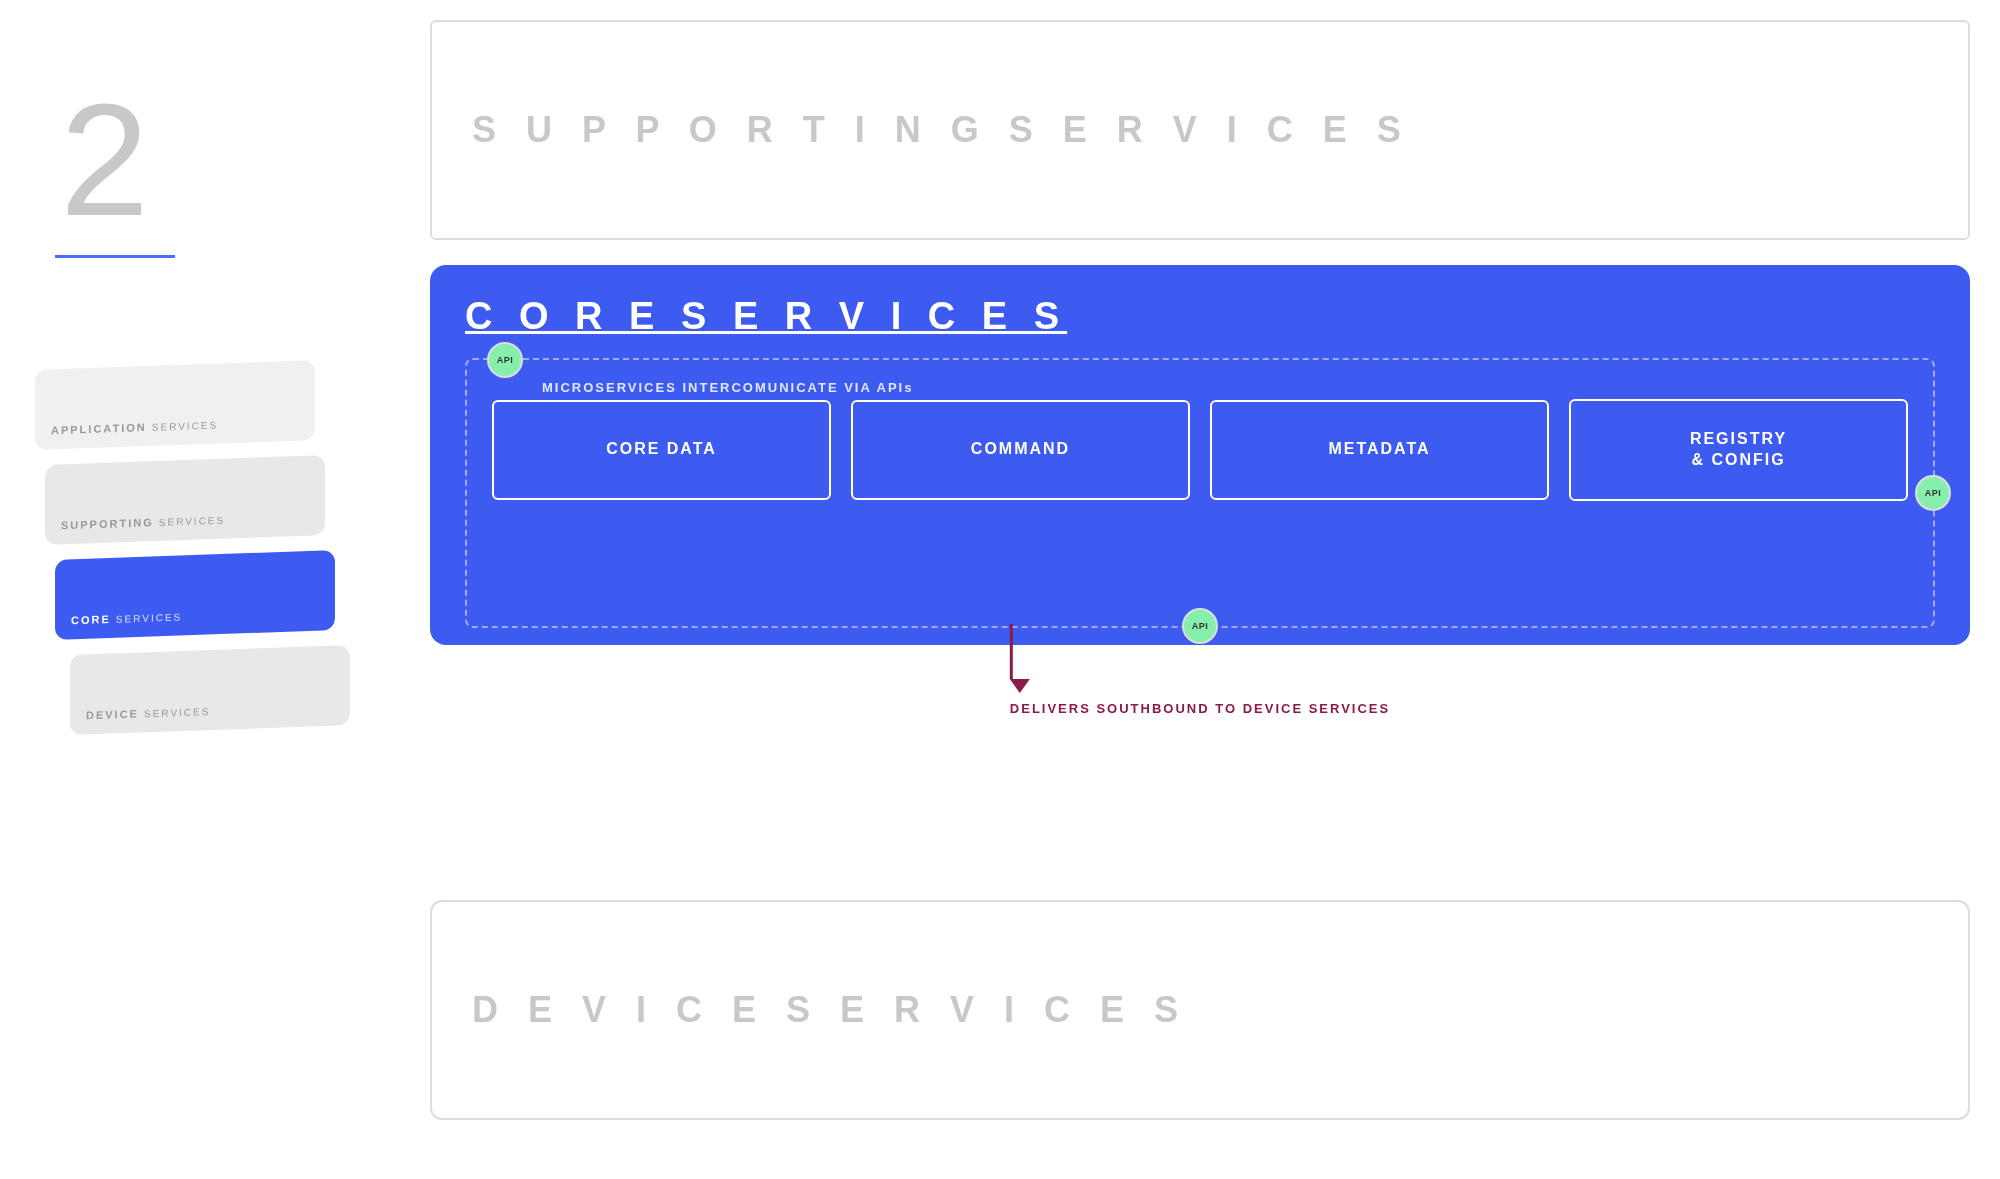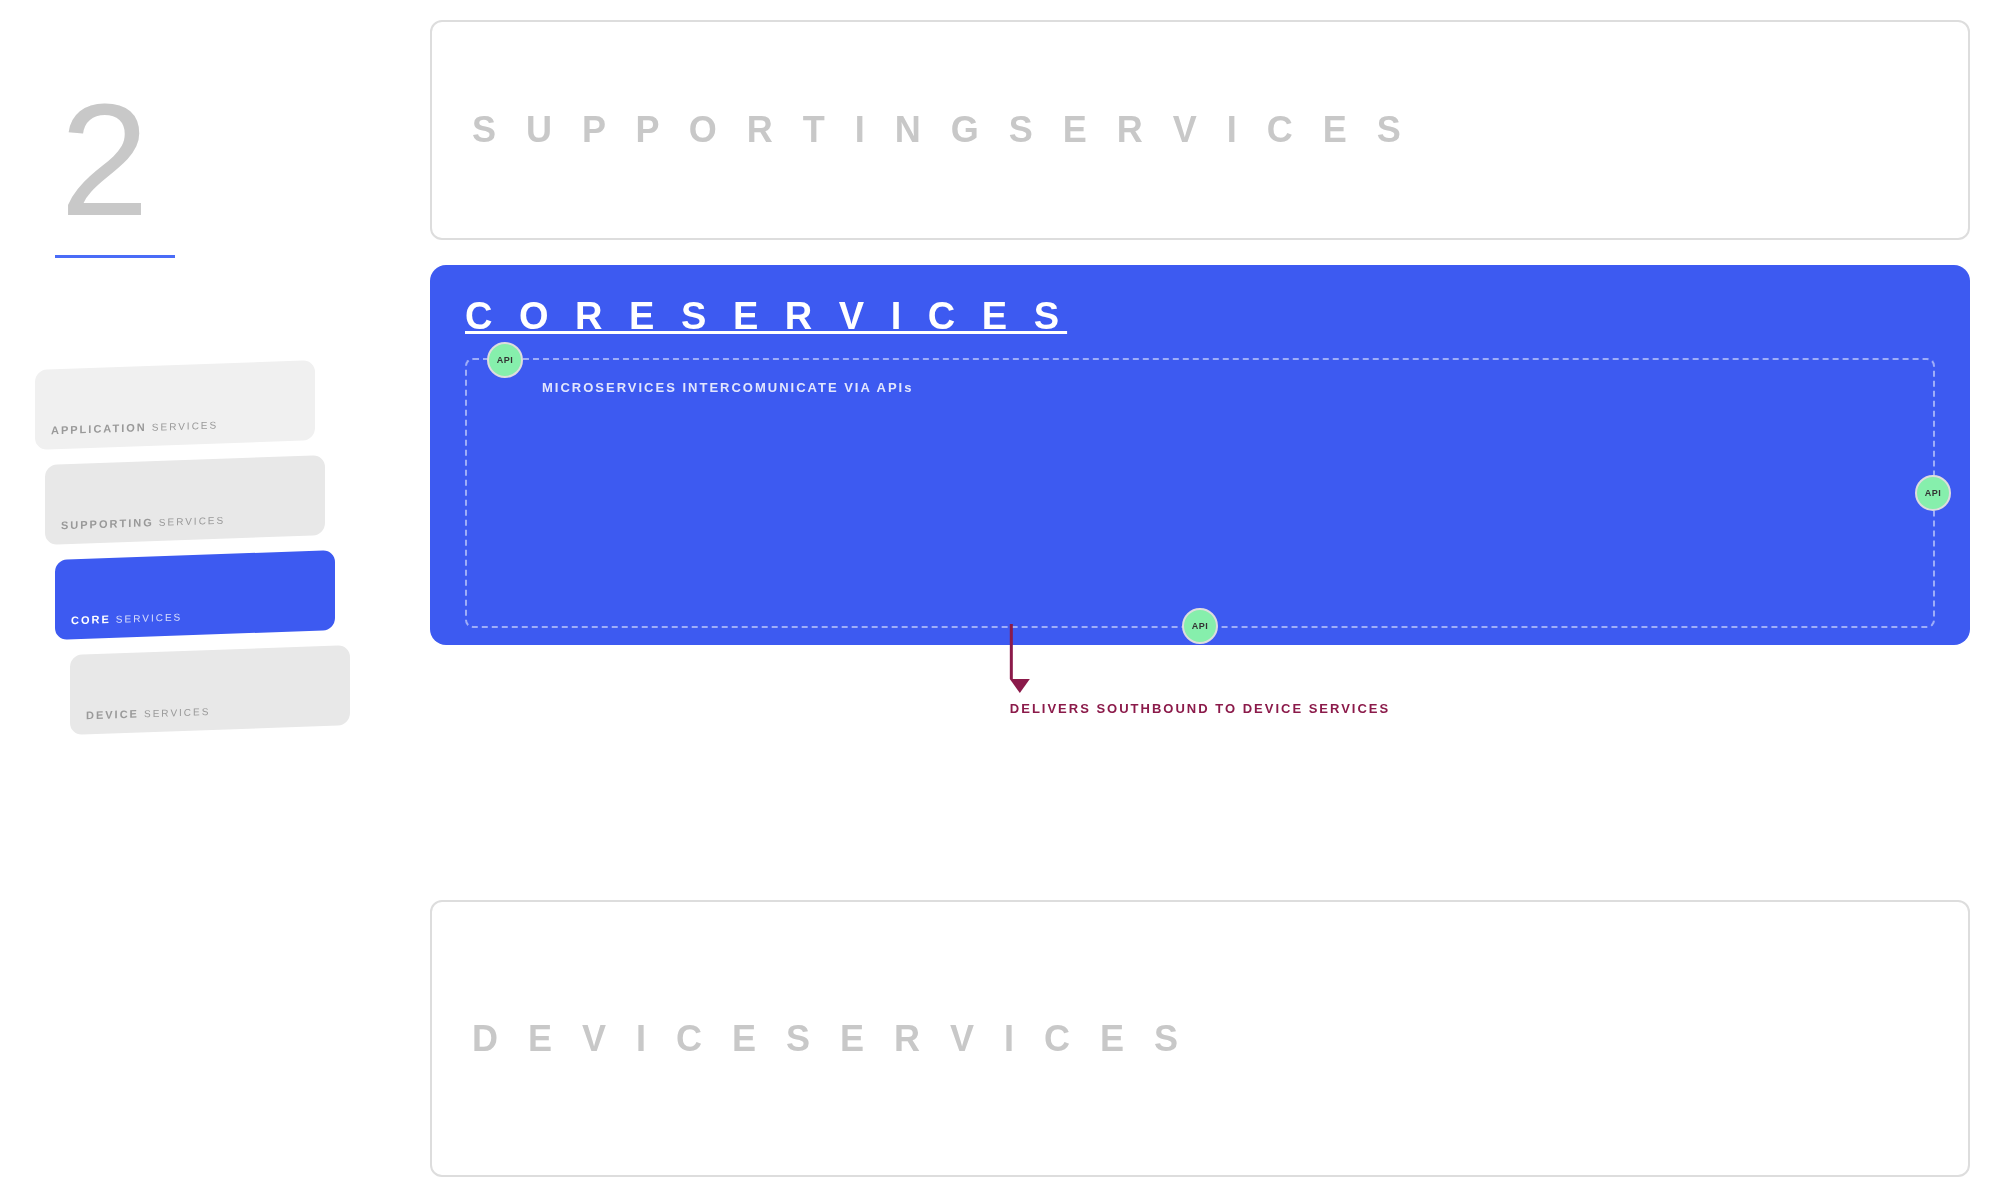--- a/index.html
+++ b/index.html
@@ -125,21 +125,21 @@
     }
 
     
     .supporting-section {
       position: absolute;
       top: 20px;
       left: 30px;
       right: 30px;
       height: 220px;
       border: 2px solid #ddd;
-      border-radius: 12px;
+      border-radius: 6px;
       display: flex;
       align-items: center;
       padding-left: 40px;
     }
 
     .section-title {
       font-size: 36px;
       font-weight: 700;
       letter-spacing: 10px;
       text-transform: uppercase;
@@ -276,21 +276,21 @@
       white-space: nowrap;
       margin-top: 8px;
     }
 
     
     .device-section {
       position: absolute;
       top: 900px;
       left: 30px;
       right: 30px;
-      height: 277px;
+      height: 220px;
       border: 2px solid #ddd;
       border-radius: 12px;
       display: flex;
       align-items: center;
       padding-left: 40px;
     }
   </style>
 </head>
 <body>
 
@@ -337,20 +337,39 @@
     <div class="microservices-container">
 
       <div class="api-badge api-left">API</div>
 
       <div class="api-badge api-right">API</div>
 
       <div class="api-badge api-bottom">API</div>
 
       <div class="microservices-label">MICROSERVICES INTERCOMUNICATE VIA APIs</div>
 
+      <div class="services-row">
+
+        <div class="service-box">
+          <span>CORE DATA</span>
+        </div>
+
+        <div class="service-box">
+          <span>COMMAND</span>
+        </div>
+
+        <div class="service-box">
+          <span>METADATA</span>
+        </div>
+
+        <div class="service-box">
+          REGISTRY<br>&amp; CONFIG
+        </div>
+
+      </div>
 
       <div class="arrow-down-container">
         <div class="arrow-line"></div>
         <div class="arrow-head"></div>
         <div class="arrow-label">DELIVERS SOUTHBOUND TO DEVICE SERVICES</div>
       </div>
 
     </div>
   </div>
 

